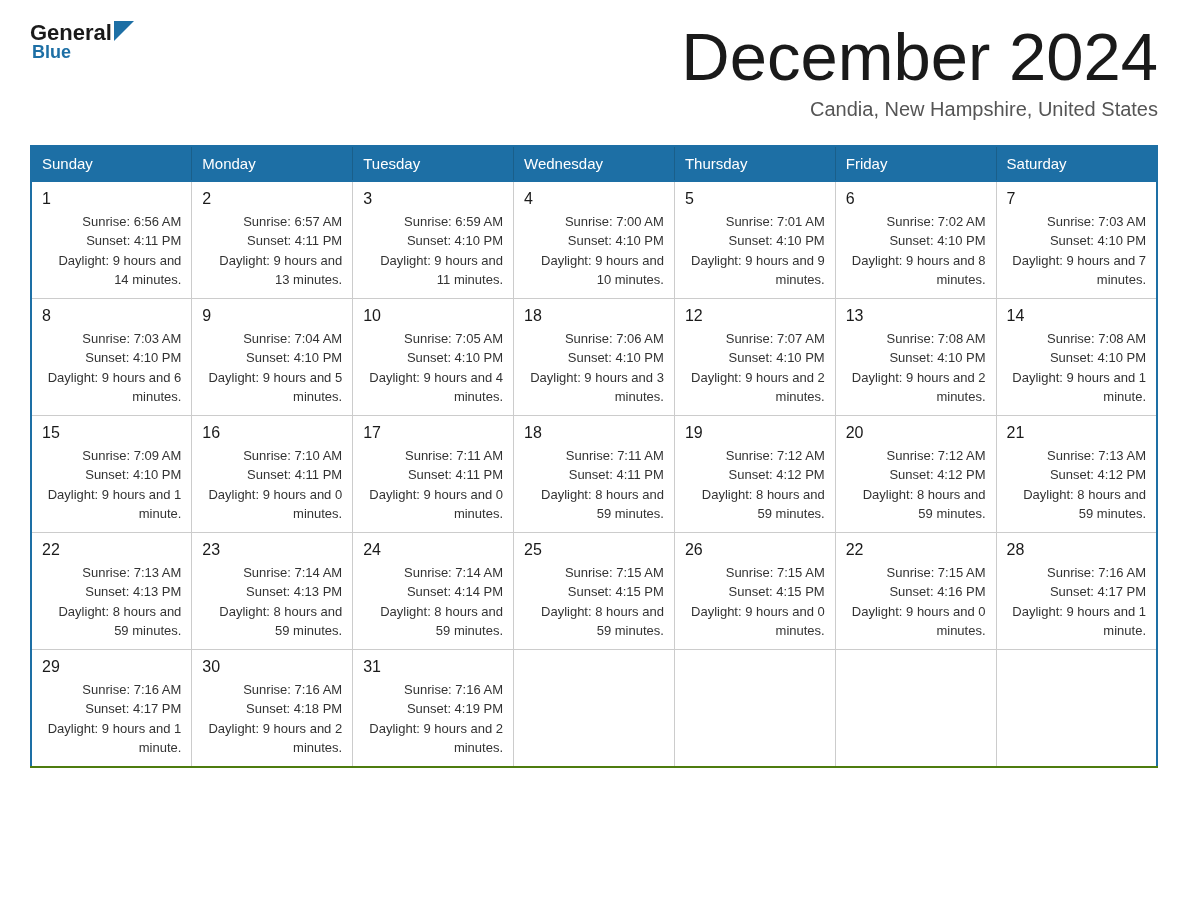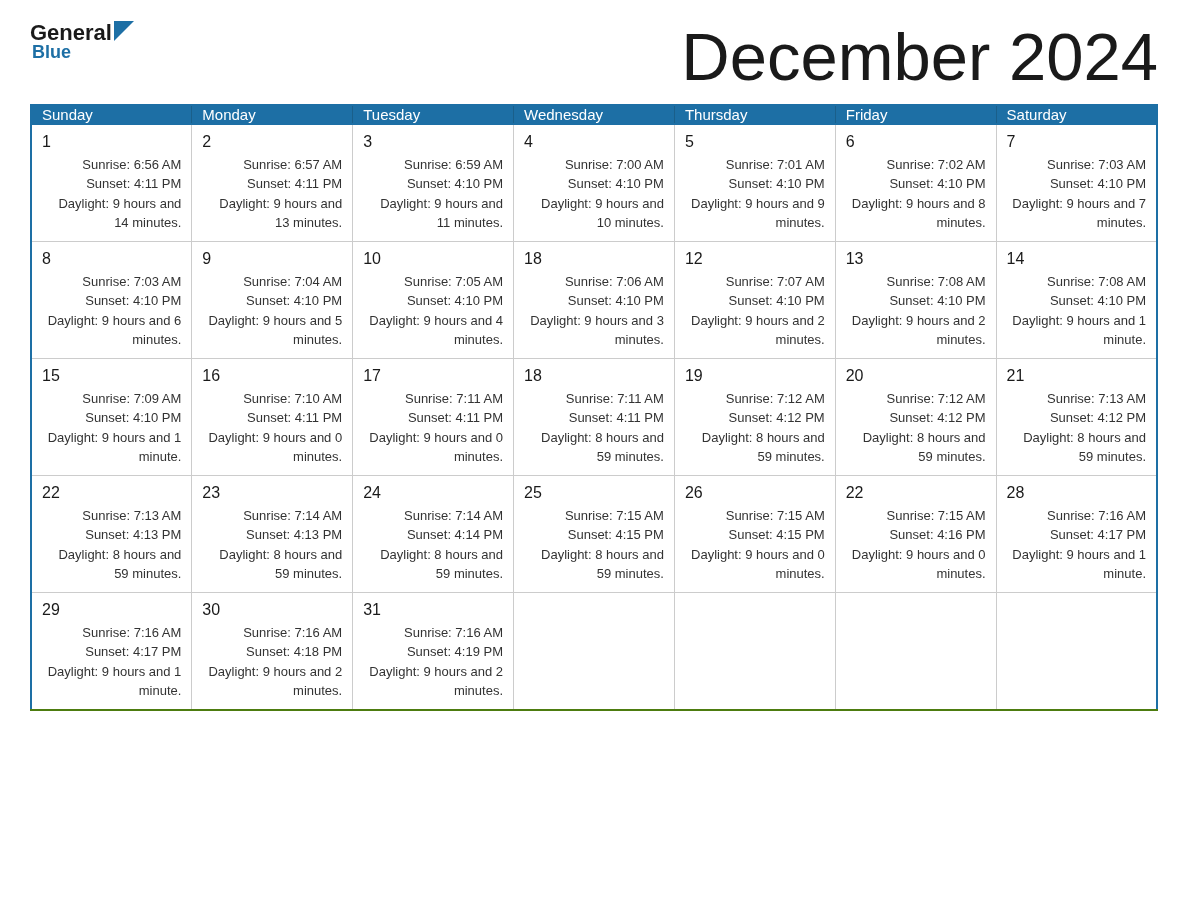--- a/index.html
+++ b/index.html
@@ -7,21 +7,21 @@
       font-family: Arial, sans-serif;
       background: #fff;
       padding: 20px 30px;
       width: 1188px;
       min-height: 918px;
     }
     .header {
       display: flex;
       justify-content: space-between;
       align-items: flex-start;
-      margin-bottom: 10px;
+      margin-bottom: 24px;
     }
     .logo-text-general {
       font-size: 22px;
       font-weight: bold;
       color: #1a1a1a;
     }
     .logo-blue {
       font-size: 18px;
       font-weight: bold;
       color: #1d6fa5;
@@ -51,21 +51,21 @@
       margin-top: 4px;
     }
     .calendar-table {
       width: 100%;
       border-collapse: collapse;
       border: 2px solid #1d6fa5;
     }
     .calendar-table th {
       background-color: #1d6fa5;
       color: #fff;
-      padding: 0 10px;
+      padding: 8px 10px;
       font-size: 15px;
       font-weight: normal;
       text-align: left;
       border: 1px solid #1a5f8a;
     }
     .calendar-table td {
       vertical-align: top;
       padding: 8px 10px;
       border: 1px solid #ccc;
       width: calc(100% / 7);
@@ -104,20 +104,21 @@
     <div class="logo-top-row">
       <span class="logo-text-general">General</span>
       <svg width="20" height="20" viewBox="0 0 20 20" style="margin-left:2px;margin-top:-4px;">
         <polygon points="0,0 20,0 0,20" fill="#1d6fa5"></polygon>
       </svg>
     </div>
     <span class="logo-blue" style="margin-top:-4px;">Blue</span>
   </div>
   <div class="title-section">
     <div class="month-title">December 2024</div>
+    <div class="location">Candia, New Hampshire, United States</div>
   </div>
 </div>
 
 <table class="calendar-table">
   <thead>
     <tr>
     <th>Sunday</th>
         <th>Monday</th>
         <th>Tuesday</th>
         <th>Wednesday</th>

